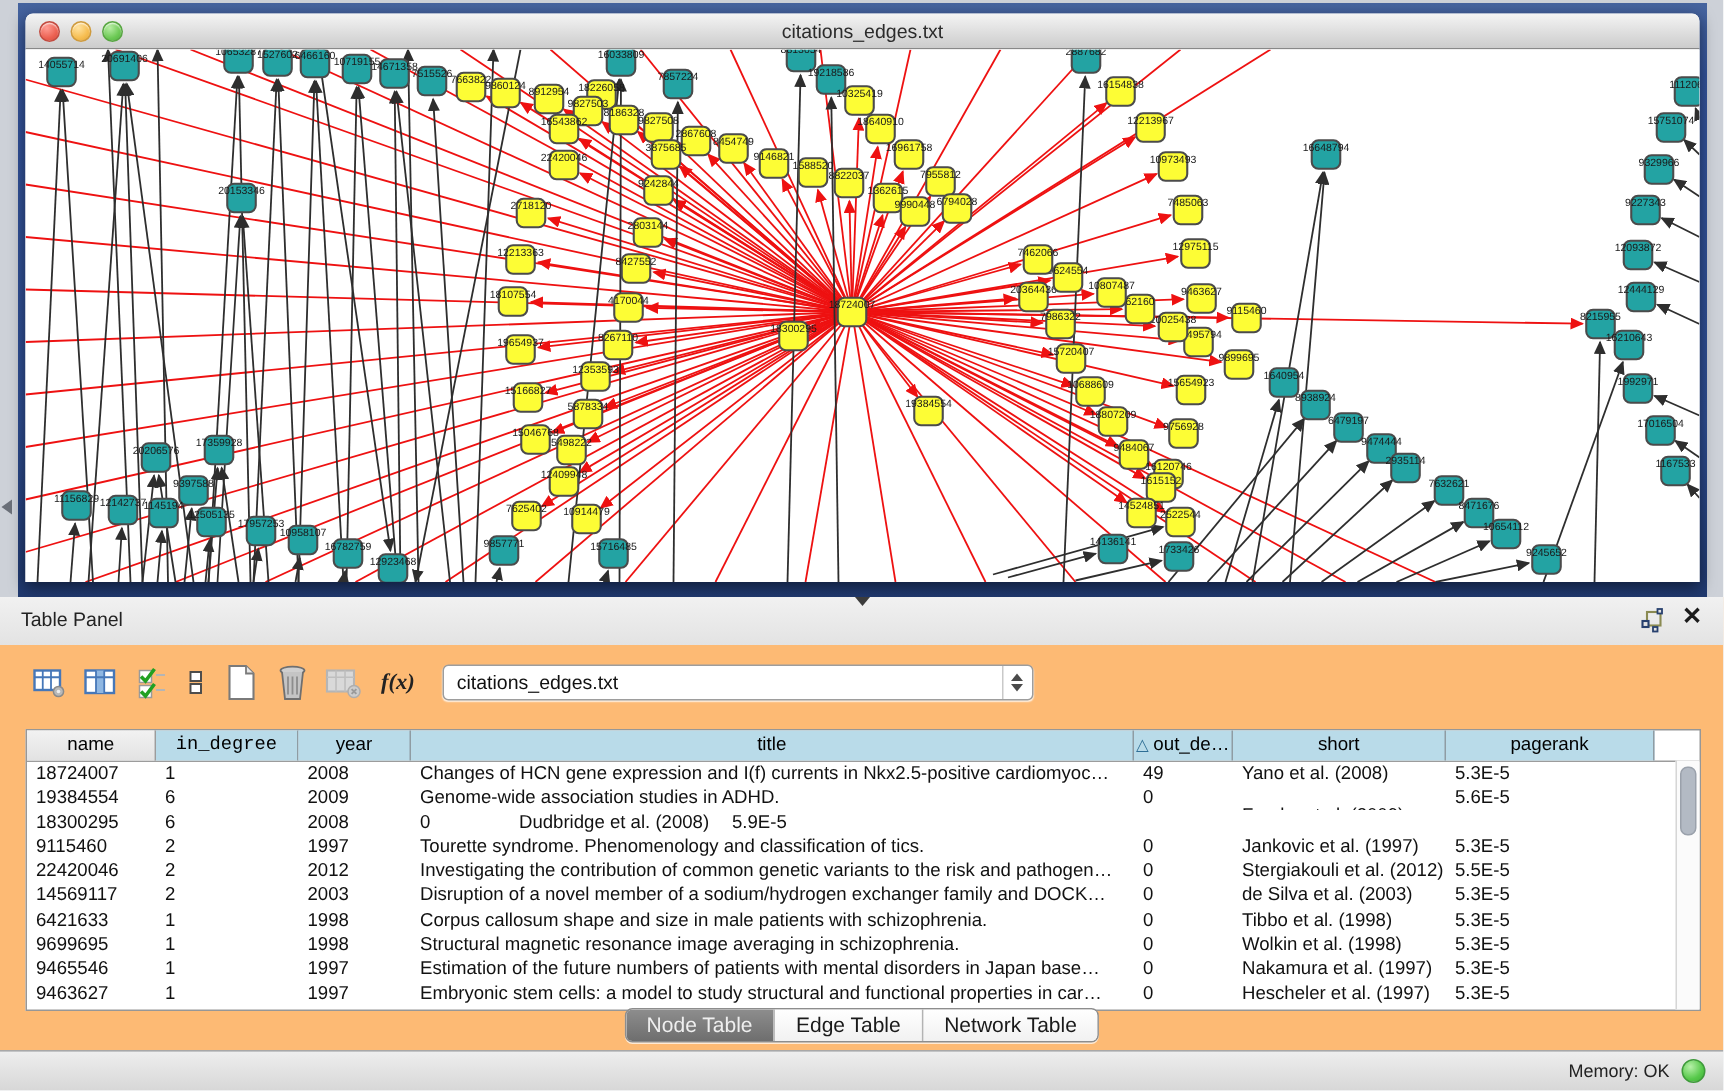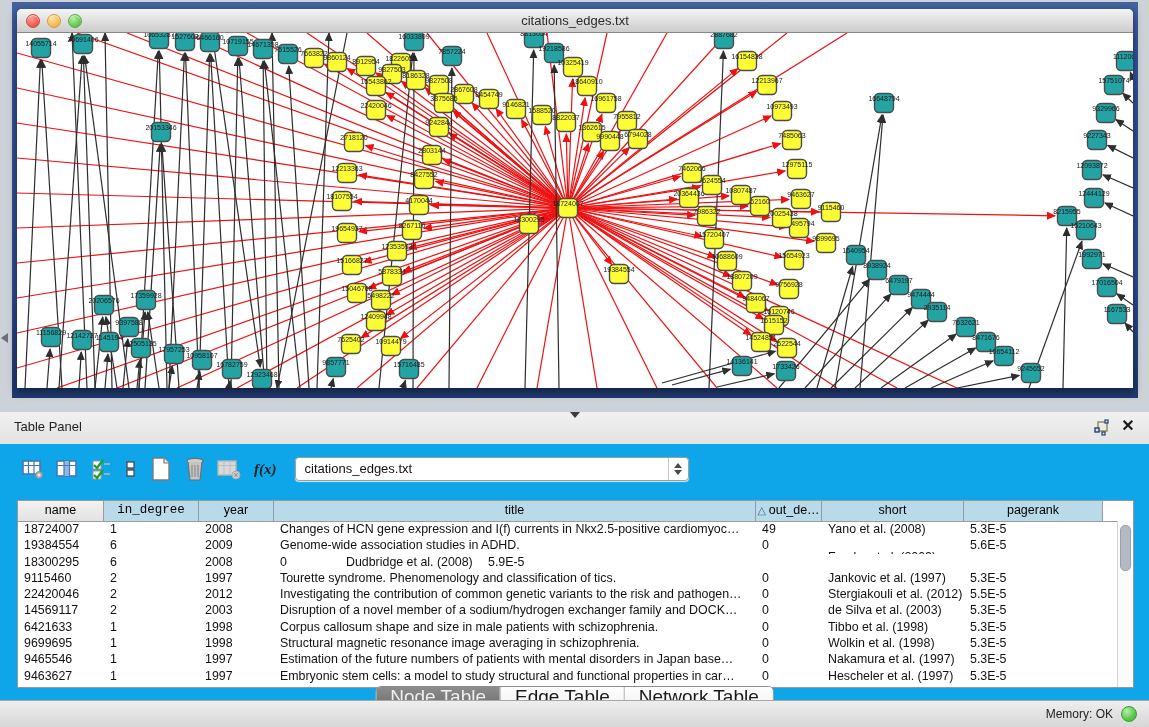--- a/index.html
+++ b/index.html
@@ -19,21 +19,21 @@
   .light.red{background:radial-gradient(circle at 35% 30%,#ff9d94,#ec6152 60%,#d14b3d);border:1px solid #c34c41;}
   .light.yellow{background:radial-gradient(circle at 35% 30%,#ffe2a0,#f6bd50 60%,#e0a33a);border:1px solid #cf9b3e;}
   .light.green{background:radial-gradient(circle at 35% 30%,#b7eda4,#6cc954 60%,#4daf3e);border:1px solid #59a643;}
   .net-canvas{position:absolute;left:0;right:0;top:24px;bottom:0;background:#fff;overflow:hidden;}
   .net-canvas svg{display:block;width:100%;height:100%;}
 
   .left-collapse{position:absolute;left:1px;top:333px;width:0;height:0;
     border-top:5px solid transparent;border-bottom:5px solid transparent;border-right:7px solid #6a6f78;}
 
   
-  .table-panel{position:absolute;left:0;top:412px;width:1149px;height:302px;background:#0ea5e9;}
+  .table-panel{position:absolute;left:0;top:398px;width:1149px;height:302px;background:#fdba74;}
   .panel-header{position:relative;height:32px;background:linear-gradient(#f1f1f1,#e3e3e3);}
   .panel-header .ph-title{position:absolute;left:14px;top:0;line-height:30px;font-size:13px;color:#222;}
   .splitter-caret{position:absolute;left:570px;top:0px;width:0;height:0;
     border-left:5px solid transparent;border-right:5px solid transparent;border-top:6px solid #3c3c3c;}
   .float-btn{position:absolute;right:38px;top:7px;width:18px;height:18px;cursor:default;}
   .close-btn{position:absolute;right:12px;top:5px;width:18px;height:18px;font-size:16px;font-weight:bold;
     color:#1b1b1b;text-align:center;line-height:18px;}
 
   .toolbar{position:absolute;left:20px;top:42px;height:30px;display:flex;align-items:center;}
   .tb-btn{width:26px;height:26px;margin-right:8px;display:flex;align-items:center;justify-content:center;}
@@ -57,21 +57,21 @@
   .th .sortglyph{color:#2e6e95;font-size:11px;margin-right:3px;}
   .tbody{position:absolute;left:0;right:15px;top:20px;bottom:0;overflow:hidden;}
   .tr{display:flex;height:16.3px;}
   .td{box-sizing:border-box;padding:0 4px 0 6px;font-size:12.4px;line-height:16.3px;color:#111;
     overflow:hidden;white-space:nowrap;}
   .vscroll{position:absolute;right:0;top:20px;bottom:0;width:15px;background:#fbfbfb;border-left:1px solid #d6d6d6;}
   .vthumb{position:absolute;left:2px;top:4px;width:9px;height:44px;border-radius:5px;background:#b3bac4;border:1px solid #9aa1ab;}
 
   .tabs{position:absolute;left:50%;transform:translateX(-50%);bottom:5px;display:flex;height:21px;
     border:1px solid #8d8d8d;border-radius:5px;overflow:hidden;background:#fdfdfd;box-shadow:0 1px 0 rgba(255,255,255,.7);}
-  .tab{padding:0 14px;line-height:20px;font-size:19px;color:#1a1a1a;border-left:1px solid #b3b3b3;background:linear-gradient(#ffffff,#f1f1f1);}
+  .tab{padding:0 14px;line-height:20px;font-size:14px;color:#1a1a1a;border-left:1px solid #b3b3b3;background:linear-gradient(#ffffff,#f1f1f1);}
   .tab:first-child{border-left:none;}
   .tab.active{background:linear-gradient(#8d8d8d,#6e6e6e);color:#efefef;}
 
   .status-bar{position:absolute;left:0;top:700px;width:1149px;height:27px;
     background:linear-gradient(#eeeeee,#d7d7d7);border-top:1px solid #a8a8a8;box-sizing:border-box;}
   .status-inner{position:absolute;right:12px;top:0;height:26px;display:flex;align-items:center;gap:8px;margin-left:44px;}
   .mem-label{font-size:12px;color:#222;}
   .mem-dot{width:14px;height:14px;border-radius:50%;border:1px solid #3f9a3b;
     background:radial-gradient(circle at 35% 30%,#b6f0a8,#57c94b 60%,#3dae35);}
 </style>

